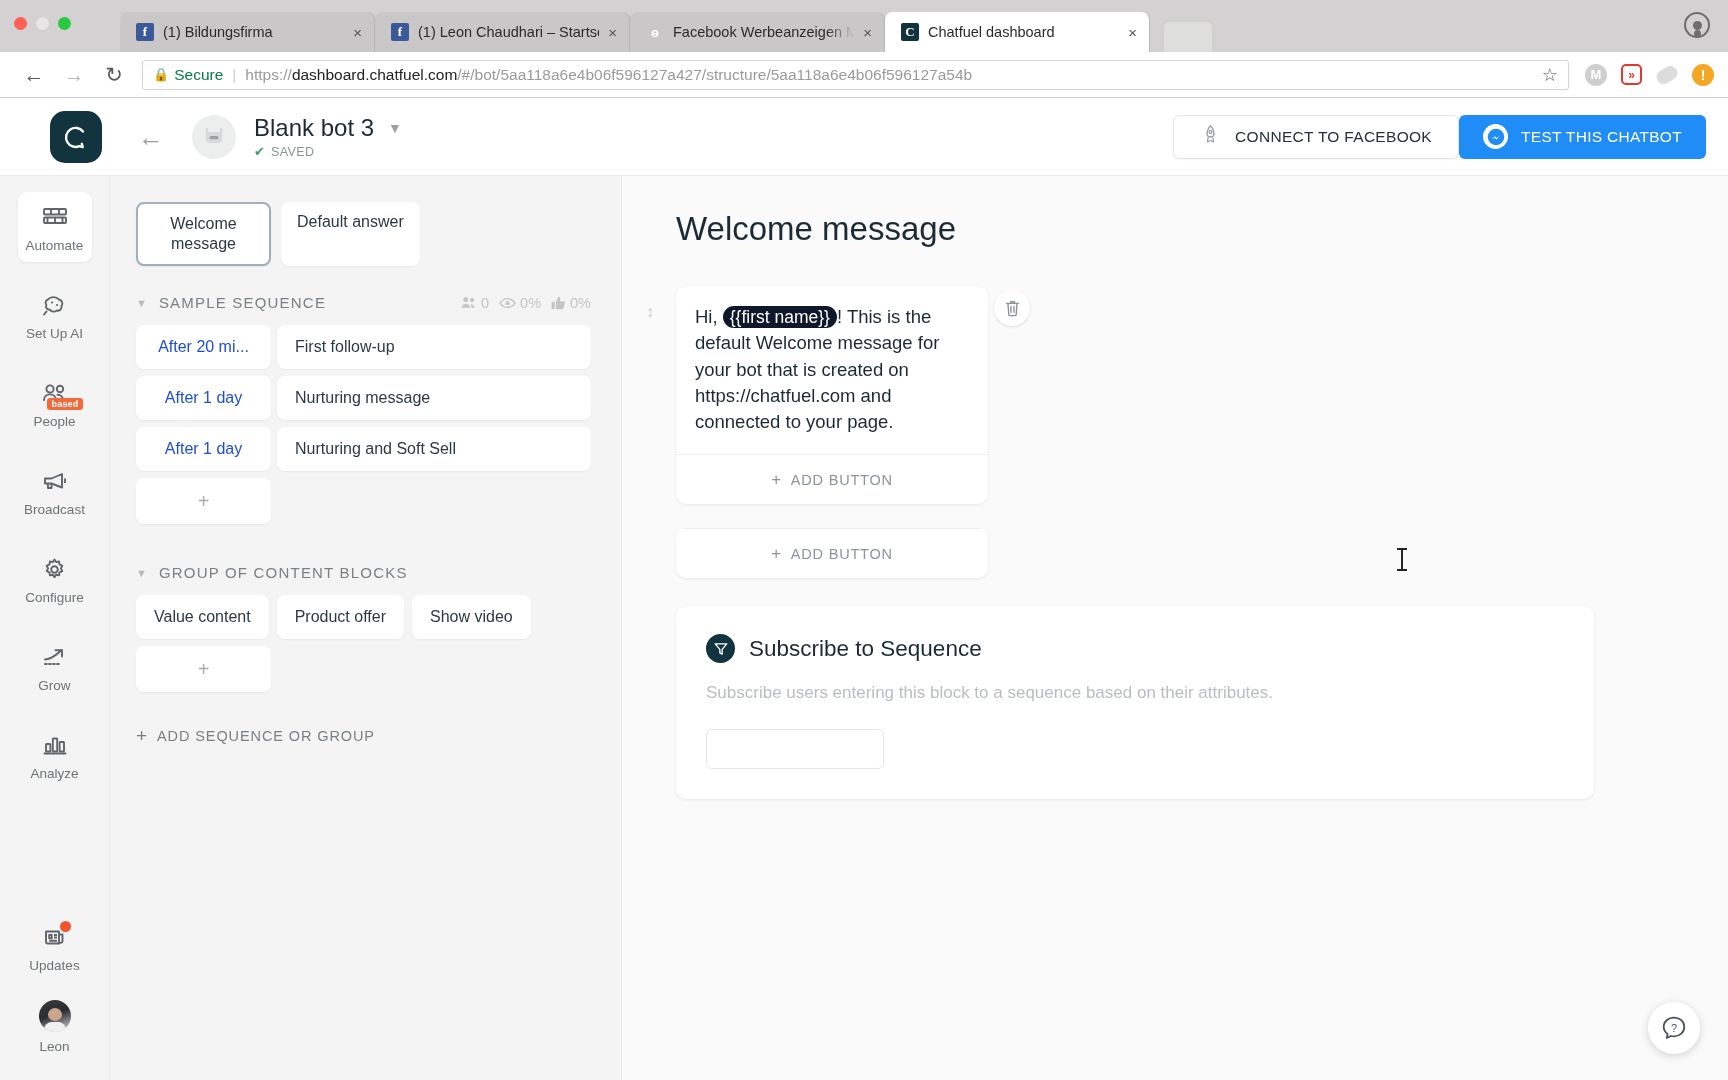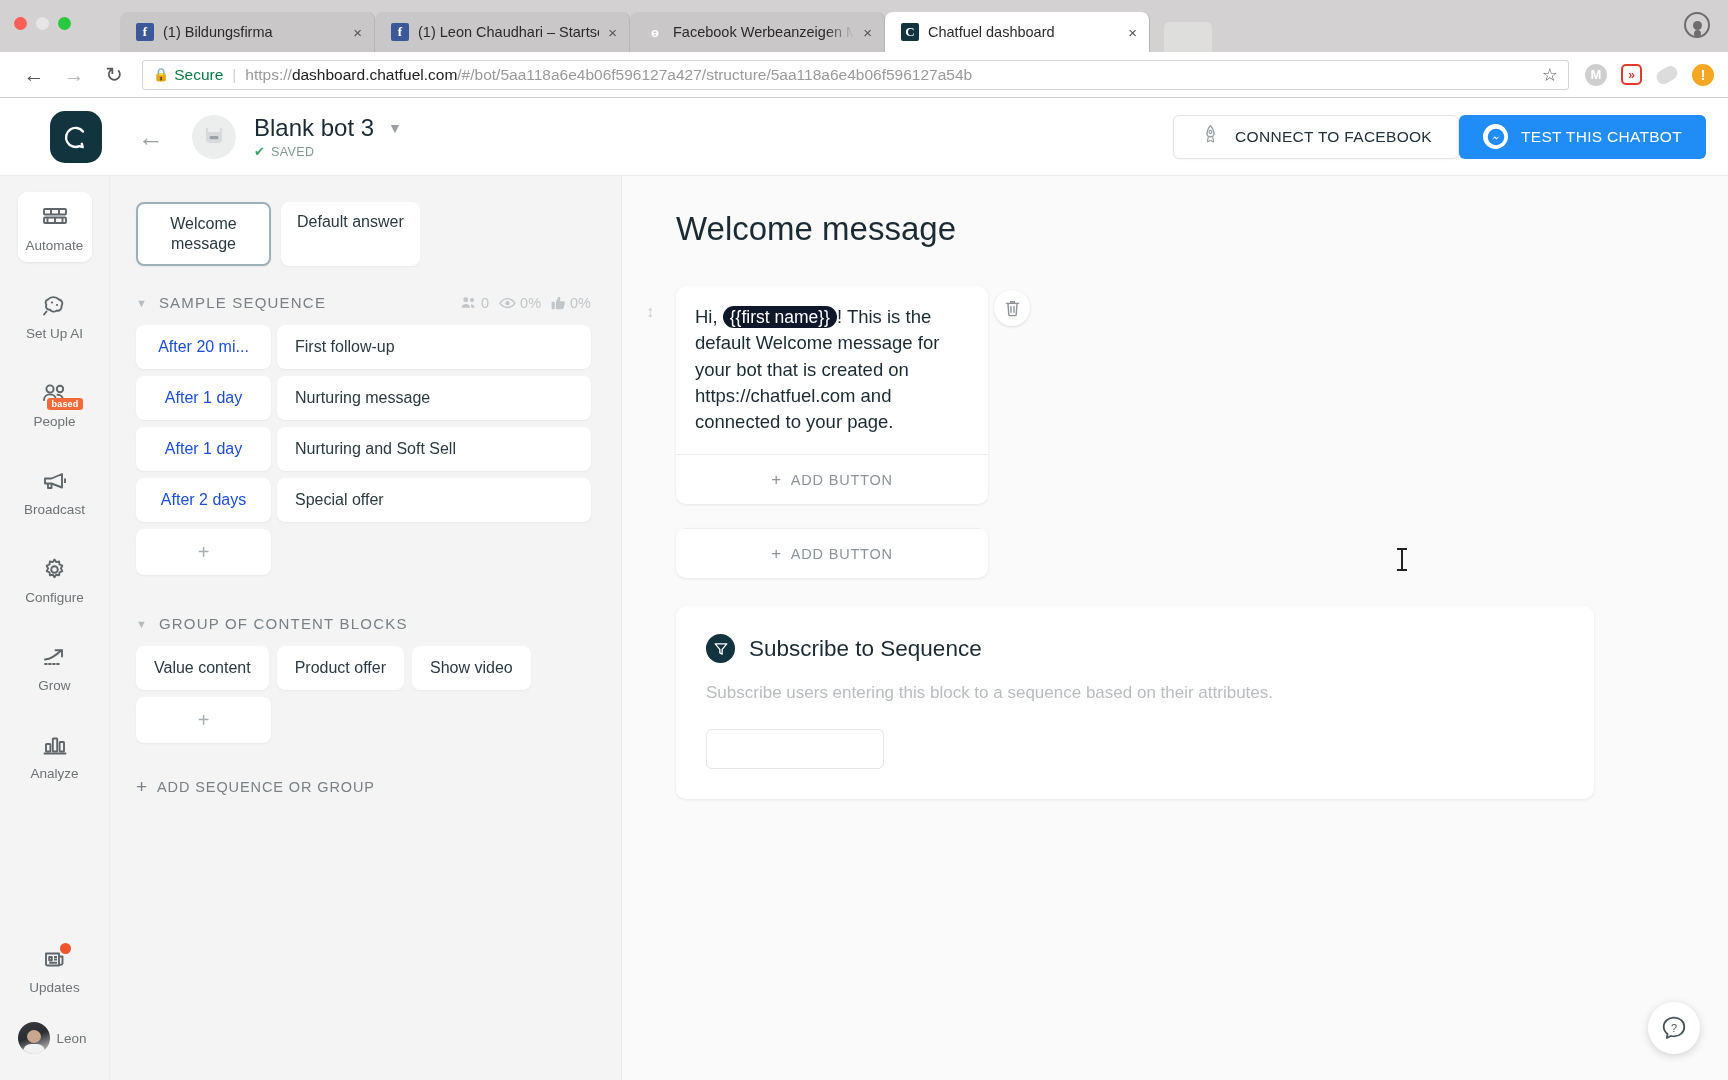--- a/index.html
+++ b/index.html
@@ -175,21 +175,21 @@
   .beta-badge {
     position: absolute; right: -14px; bottom: -3px;
     background: #f26a3c; color: #fff; font-size: 9px; font-weight: bold;
     padding: 1px 4px; border-radius: 3px; letter-spacing: .2px;
   }
   .dot-notif {
     position: absolute; right: -3px; top: -2px; width: 11px; height: 11px;
     border-radius: 50%; background: #f2542d;
   }
   .side-spacer { flex: 1; }
-  .avatar-wrap { width: 74px; display:flex; flex-direction:row;
+  .avatar-wrap { width: 74px; display:flex; flex-direction:column;
                  align-items:center; gap: 7px; margin-bottom: 26px;}
   .avatar {
     width: 32px; height: 32px; border-radius: 50%; overflow:hidden;
     background: linear-gradient(160deg,#3a3b40 0%, #2b2c30 45%, #dcdcdc 100%);
     position: relative;
   }
   .avatar::after{
     content:""; position:absolute; left:9px; top:8px; width:14px; height:13px;
     border-radius:50%; background:#c9a68e;
   }
@@ -582,24 +582,20 @@
           <div class="row-name">First follow-up</div>
         </div>
         <div class="row-card">
           <div class="row-delay">After 1 day</div>
           <div class="row-name">Nurturing message</div>
         </div>
         <div class="row-card">
           <div class="row-delay">After 1 day</div>
           <div class="row-name">Nurturing and Soft Sell</div>
         </div>
-        <div class="row-card">
-          <div class="row-delay">After 2 days</div>
-          <div class="row-name">Special offer</div>
-        </div>
         <div class="add-card">+</div>
 
         <div class="section-head mt34">
           <span class="caret">▼</span>
           <span class="section-title">GROUP OF CONTENT BLOCKS</span>
         </div>
 
         <div class="blocks-row">
           <div class="block-chip">Value content</div>
           <div class="block-chip">Product offer</div>

